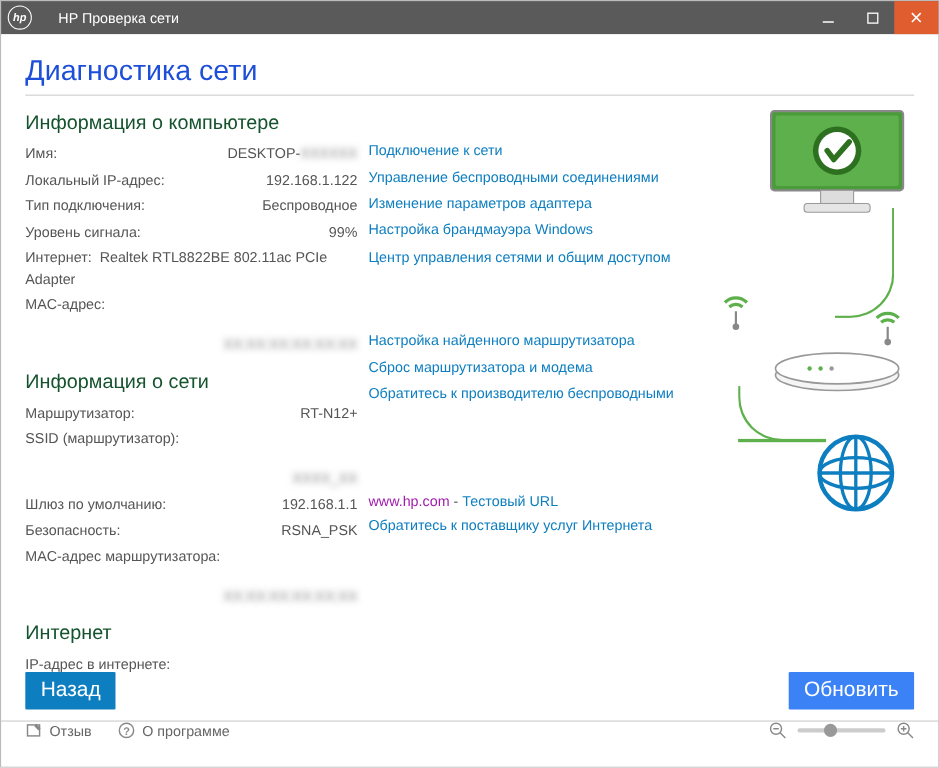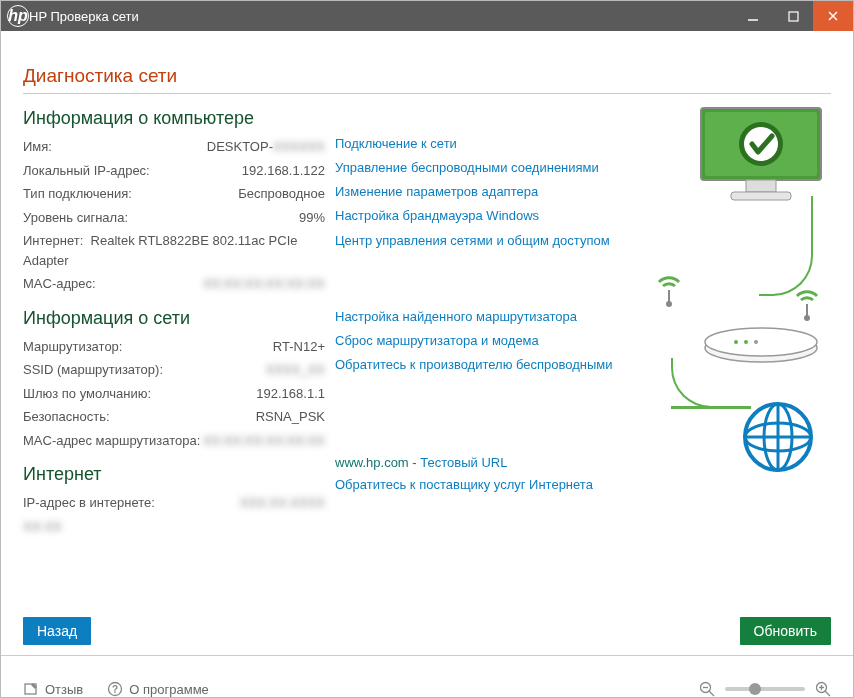--- a/index.html
+++ b/index.html
@@ -26,40 +26,40 @@
     display: flex;
     align-items: center;
     padding: 0 0 0 6px;
     font-size: 13px;
   }
   .hp-logo {
     width: 22px; height: 22px;
     border-radius: 50%;
     border: 1.5px solid #fff;
     display: flex; align-items: center; justify-content: center;
-    font-size: 16px; font-style: italic; font-weight: bold;
-    margin-right: 0;
+    font-size: 10px; font-style: italic; font-weight: bold;
+    margin-right: 24px;
   }
   .titlebar-spacer { flex: 1; }
   .win-ctrl {
     width: 40px; height: 30px;
     display: flex; align-items: center; justify-content: center;
     font-size: 14px; color: #fff;
   }
   .win-close { background: #e05d30; }
   .content {
     flex: 1;
     padding: 18px 22px 10px 22px;
     overflow: hidden;
   }
   h1 {
     font-weight: 300;
-    font-size: 19px;
-    margin: 16px 0 6px 0;
-    color: #c2410c;
+    font-size: 26px;
+    margin: 0 0 6px 0;
+    color: #1d4ed8;
   }
   .divider {
     border: none;
     border-top: 1px solid #ccc;
     margin: 4px 0 8px 0;
   }
   .main-row {
     display: flex;
   }
   .left-col {
@@ -98,41 +98,42 @@
     color: #0d7ebf;
     padding: 2px 0;
     line-height: 1.55;
     cursor: pointer;
   }
   .link.nowrap { white-space: nowrap; }
   .blur {
     color: transparent;
     text-shadow: 0 0 6px rgba(120,120,120,0.9);
     user-select: none;
+    margin-top: 36px;
   }
   .bottom-btns {
     display: flex;
     justify-content: space-between;
     padding: 0 22px 10px 22px;
   }
   .btn {
     border: none;
     color: #fff;
-    font-size: 14px;
+    font-size: 19px;
     padding: 6px 14px;
     cursor: pointer;
     border-radius: 1px;
   }
   .btn-blue { background: #0d7ebf; }
-  .btn-orange { background: #15803d; }
+  .btn-orange { background: #3b82f6; }
   .footer {
     border-top: 1px solid #ccc;
     height: 42px;
     display: flex;
-    align-items: flex-end;
+    align-items: flex-start;
     padding: 0 22px;
     font-size: 13px;
     color: #666;
     gap: 24px;
   }
   .footer-item {
     display: flex; align-items: center; gap: 6px; cursor: pointer;
   }
   .footer-spacer { flex: 1; }
   .zoom-ctrl {
@@ -277,21 +278,21 @@
         <div class="link">Настройка брандмауэра Windows</div>
         <div class="link nowrap">Центр управления сетями и общим доступом</div>
 
         <div style="height:52px"></div>
         <div class="link">Настройка найденного маршрутизатора</div>
         <div class="link">Сброс маршрутизатора и модема</div>
         <div class="link nowrap">Обратитесь к производителю беспроводными</div>
 
         <div style="height:76px"></div>
         <div>
-          <span style="color:#0f766e">www.hp.com</span>
+          <span style="color:#a21caf">www.hp.com</span>
           <span style="color:#555"> - </span>
           <span class="link" style="display:inline">Тестовый URL</span>
         </div>
         <div class="link">Обратитесь к поставщику услуг Интернета</div>
       </div>
 
       <div class="right-col">
         <div class="diagram">
 
           <svg style="position:absolute;top:4px;left:55px" width="130" height="100" viewBox="0 0 130 100">

